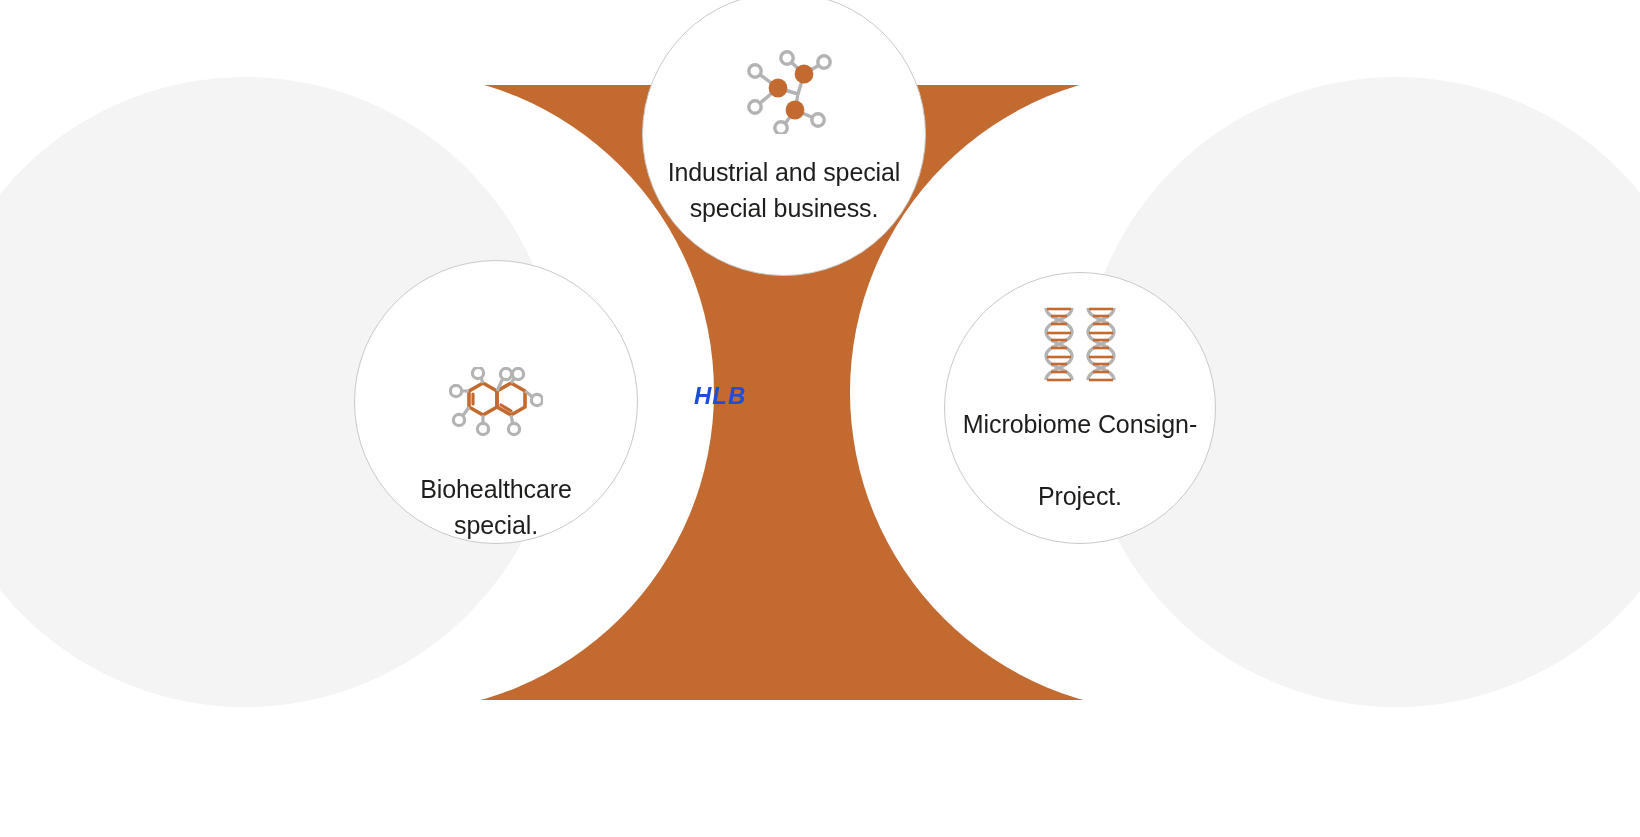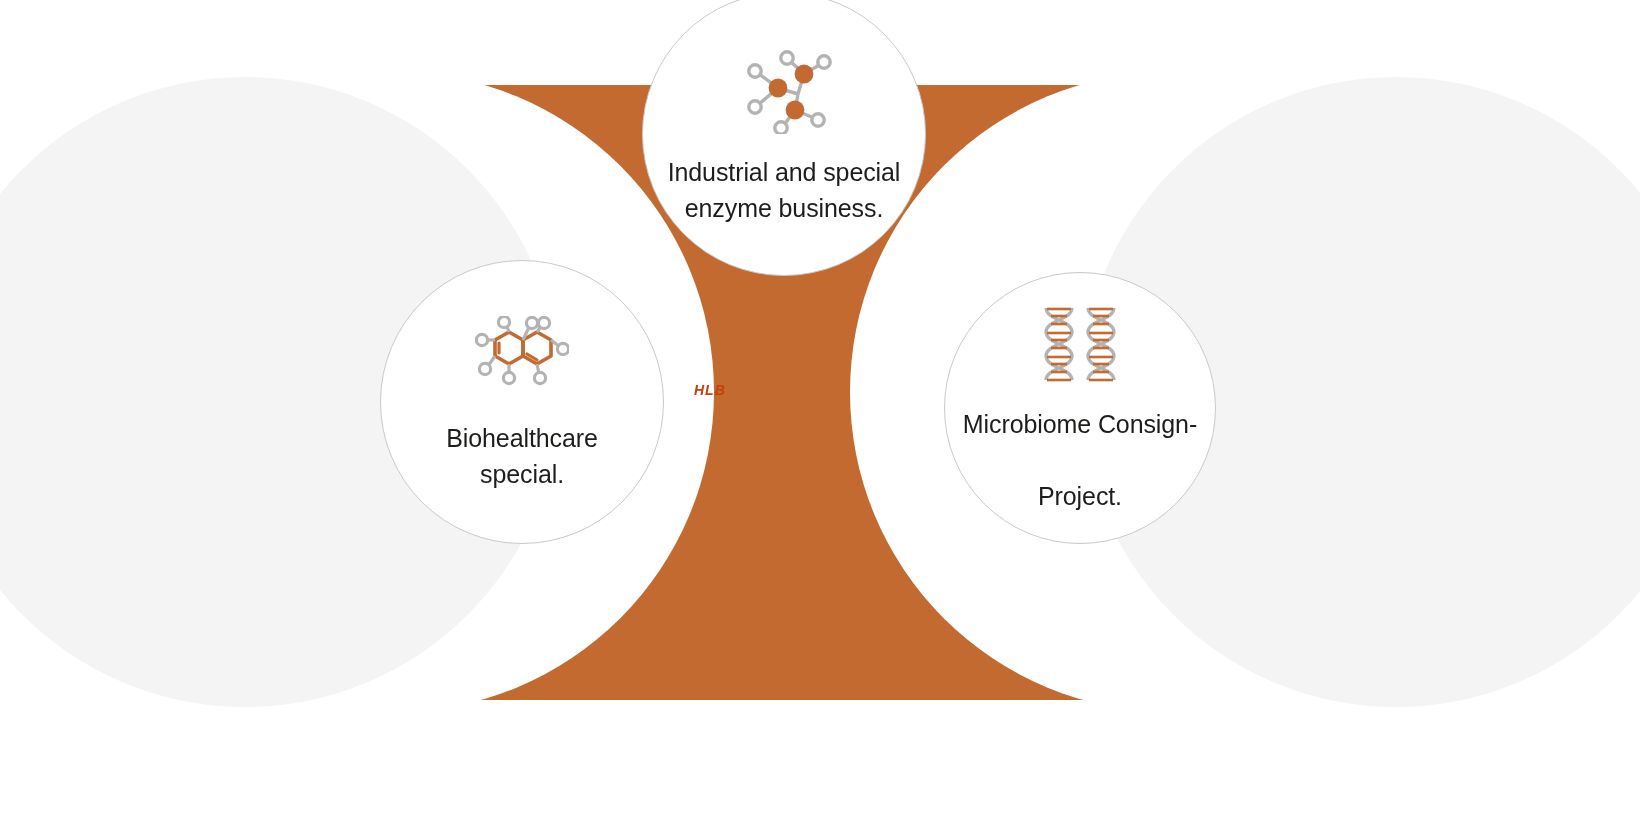--- a/index.html
+++ b/index.html
@@ -61,24 +61,25 @@
   }
   #bubble-enzyme .icon-wrap { margin-bottom: 20px; margin-top: 6px; }
   #bubble-enzyme .bubble-text {
     font-size: 25px;
     line-height: 36px;
     width: 250px;
   }
 
   
   #bubble-biohealth {
-    left: 380px;
+    left: 354px;
     top: 260px;
     width: 284px;
     height: 284px;
+    justify-content: flex-end;
   }
   #bubble-biohealth .icon-wrap { margin-bottom: 26px; margin-top: 4px; }
   #bubble-biohealth .bubble-text {
     font-size: 25px;
     line-height: 36px;
     width: 240px;
   }
 
   
   #bubble-microbiome {
@@ -93,25 +94,25 @@
     line-height: 36px;
     width: 250px;
   }
 
   
   #hlb-logo {
     position: absolute;
     left: 694px;
     top: 382px;
     font-family: "Liberation Sans", sans-serif;
-    font-size: 14px;
+    font-size: 24px;
     font-weight: bold;
     font-style: italic;
     letter-spacing: 1px;
-    color: #c2410c;
+    color: #1d4ed8;
     user-select: none;
   }
 </style>
 </head>
 <body>
 
 <div id="stage">
 
   <svg id="bg-svg" viewBox="0 0 1640 837">
     <defs>
@@ -166,21 +167,21 @@
 
         <g fill="#c26a30">
           <circle cx="44" cy="40" r="9.4"></circle>
           <circle cx="70" cy="26" r="9.4"></circle>
           <circle cx="61" cy="62" r="9.4"></circle>
         </g>
       </svg>
     </span>
     <div class="bubble-text">
       <span>Industrial and special</span><br>
-      <span>enzyme business.</span>
+      <span>special business.</span>
     </div>
   </div>
 
   <div class="bubble" id="bubble-biohealth">
     <span class="icon-wrap">
       <svg width="94" height="78" viewBox="0 0 94 78">
 
         <g fill="none" stroke="#c26a30" stroke-width="3.6" stroke-linejoin="round">
           <polygon points="20,24 34,16 48,24 48,40 34,48 20,40"></polygon>
           <polygon points="48,24 62,16 76,24 76,40 62,48 48,40"></polygon>

